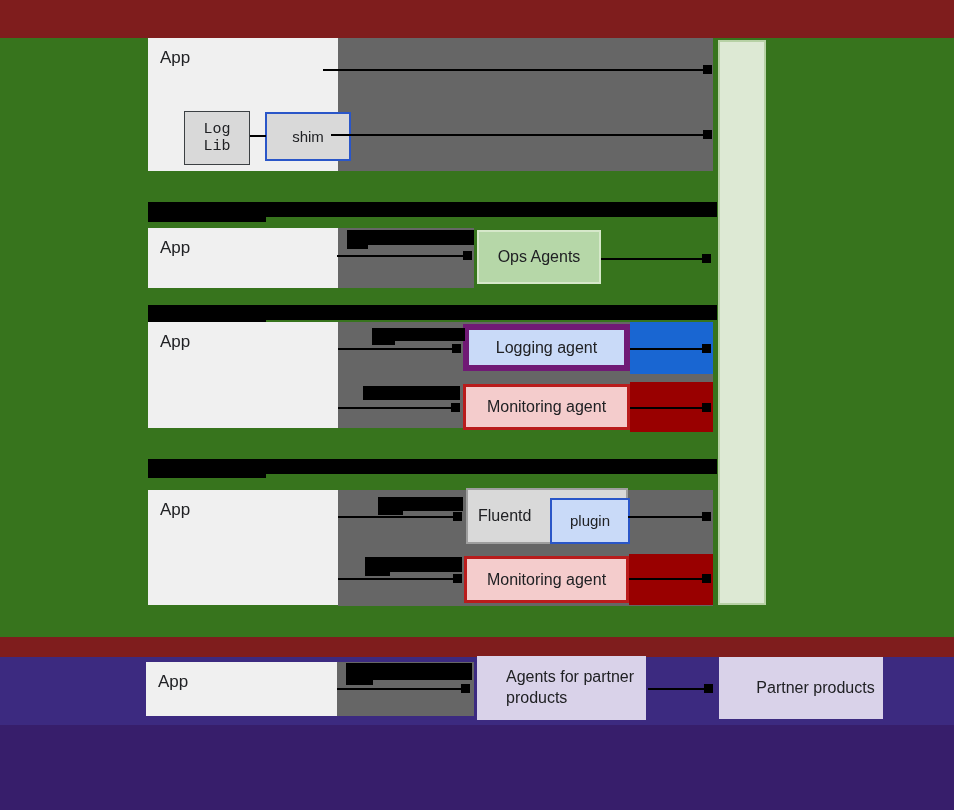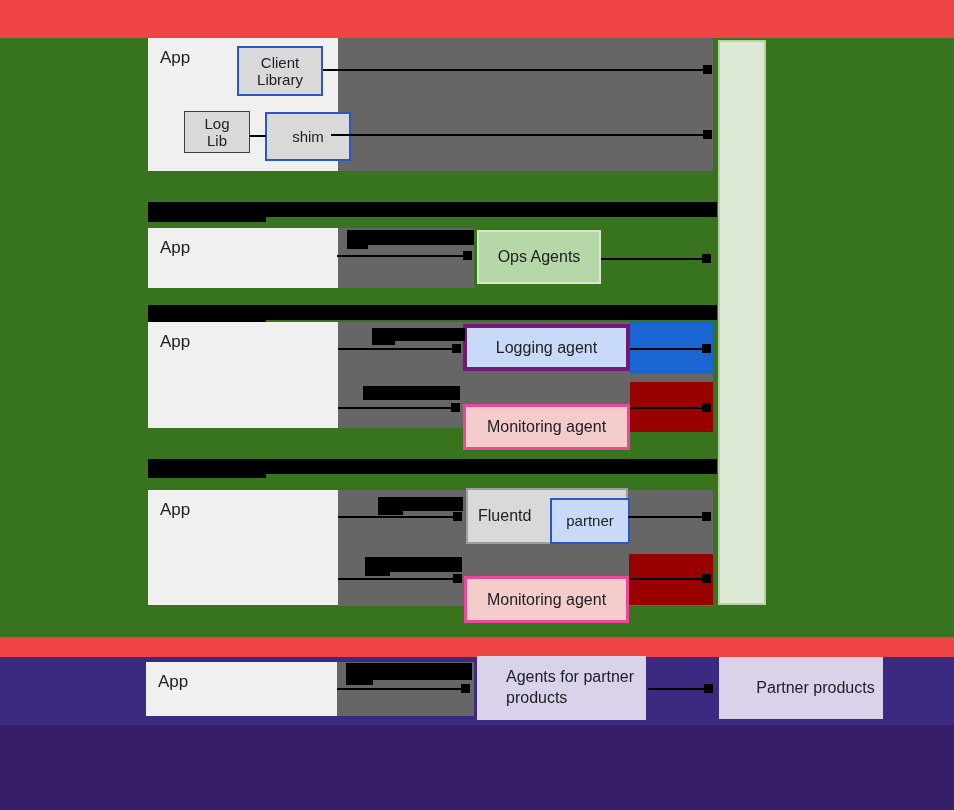--- a/index.html
+++ b/index.html
@@ -1,35 +1,35 @@
 <!DOCTYPE html>
 <html><head>
 <meta charset="utf-8">
 <style>
   html,body{margin:0;padding:0;background:#000;}
   .stage{
-    position:relative;width:954px;height:810px;background:#ef4444;overflow:hidden;
+    position:relative;width:954px;height:810px;background:#7f1d1d;overflow:hidden;
     font-family:"Liberation Sans", sans-serif;color:#202124;
   }
   .abs{position:absolute;box-sizing:border-box;}
   .band-green{background:#37741d;}
   .band-purple{background:#3c2a80;}
   .band-purple-dark{background:#371e6b;}
   .appbox{background:#f0f0f0;}
   .appbox .applbl{position:absolute;left:12px;top:10px;font-size:17px;color:#202124;}
   .pipe{background:#666666;}
   .blob{background:#000;}
   .cell{display:flex;align-items:center;justify-content:center;text-align:center;font-size:16px;color:#202124;}
   .small{font-size:15px;line-height:1.15;}
   .gray-fill{background:#d9d9d9;}
   .blue-border{border:2px solid #2a56c8;}
   .dark-border{border:1.5px solid #3c4043;}
   .ops{background:#b6d7a8;border:2px solid #d6e8ca;}
-  .logging{background:#c9daf8;border:4px solid #701a75;}
-  .monitoring{background:#f4cccc;border:3px solid #ec4899;margin-top:20px;}
+  .logging{background:#c9daf8;border:6px solid #701a75;}
+  .monitoring{background:#f4cccc;border:3px solid #b91c1c;}
   .bar-blue{background:#1966d2;}
   .bar-red{background:#990000;}
   .lav{background:#d9d2e9;padding-left:29px;}
   .telemetry{background:#dde9d4;border:2px solid #b7d1a5;}
   .hline{background:#000;height:2px;}
   .ahead{background:#000;width:9px;height:9px;}
   .fluentd-lbl{position:absolute;left:10px;top:0;height:100%;display:flex;align-items:center;font-size:16px;}
   .agents-lbl{display:flex;align-items:center;text-align:left;font-size:16px;line-height:1.3;}
 </style>
 </head>
@@ -40,24 +40,21 @@
   <div class="abs band-green" style="left:0;top:38px;width:954px;height:599px;"></div>
   <div class="abs band-purple" style="left:0;top:657px;width:954px;height:68px;"></div>
   <div class="abs band-purple-dark" style="left:0;top:725px;width:954px;height:85px;"></div>
 
   <div class="abs telemetry" style="left:718px;top:40px;width:48px;height:565px;"></div>
 
   <div class="abs appbox" style="left:148px;top:38px;width:190px;height:133px;">
     <span class="applbl">App</span>
   </div>
   <div class="abs pipe" style="left:338px;top:38px;width:375px;height:133px;"></div>
-  <div class="abs cell small gray-fill blue-border" style="left:237px;top:46px;width:86px;height:50px;">
-    <span>Client Library</span>
-  </div>
-  <div class="abs cell small gray-fill dark-border" style="left:184px;top:111px;width:66px;height:42px;">
+  <div class="abs cell small gray-fill dark-border" style="left:184px;top:111px;width:66px;height:54px;font-family:Liberation Mono, monospace;">
     <span style="display:inline-block;width:34px;">Log Lib</span>
   </div>
   <div class="abs cell small gray-fill blue-border" style="left:265px;top:112px;width:86px;height:49px;">
     <span>shim</span>
   </div>
   <div class="abs hline" style="left:250px;top:135px;width:16px;"></div>
   <div class="abs hline" style="left:323px;top:69px;width:380px;"></div>
   <div class="abs ahead" style="left:703px;top:65px;"></div>
   <div class="abs hline" style="left:331px;top:134px;width:372px;"></div>
   <div class="abs ahead" style="left:703px;top:130px;"></div>
@@ -109,21 +106,21 @@
   <div class="abs blob" style="left:148px;top:459px;width:569px;height:15px;"></div>
   <div class="abs blob" style="left:148px;top:474px;width:118px;height:4px;"></div>
 
   <div class="abs appbox" style="left:148px;top:490px;width:190px;height:115px;">
     <span class="applbl">App</span>
   </div>
   <div class="abs pipe" style="left:338px;top:490px;width:375px;height:116px;"></div>
   <div class="abs gray-fill" style="position:absolute;left:466px;top:488px;width:162px;height:56px;border:2px solid #9e9e9e;">
     <span class="fluentd-lbl">Fluentd</span>
     <div class="cell small blue-border" style="position:absolute;left:82px;top:8px;width:76px;height:42px;background:#c9daf8;">
-      <span>partner</span>
+      <span>plugin</span>
     </div>
   </div>
   <div class="abs blob" style="left:378px;top:497px;width:85px;height:14px;"></div>
   <div class="abs blob" style="left:378px;top:511px;width:25px;height:4px;"></div>
   <div class="abs hline" style="left:338px;top:516px;width:115px;"></div>
   <div class="abs ahead" style="left:453px;top:512px;"></div>
   <div class="abs hline" style="left:628px;top:516px;width:76px;"></div>
   <div class="abs ahead" style="left:702px;top:512px;"></div>
   <div class="abs bar-red" style="left:629px;top:554px;width:84px;height:51px;"></div>
   <div class="abs cell monitoring" style="left:464px;top:556px;width:165px;height:47px;">

